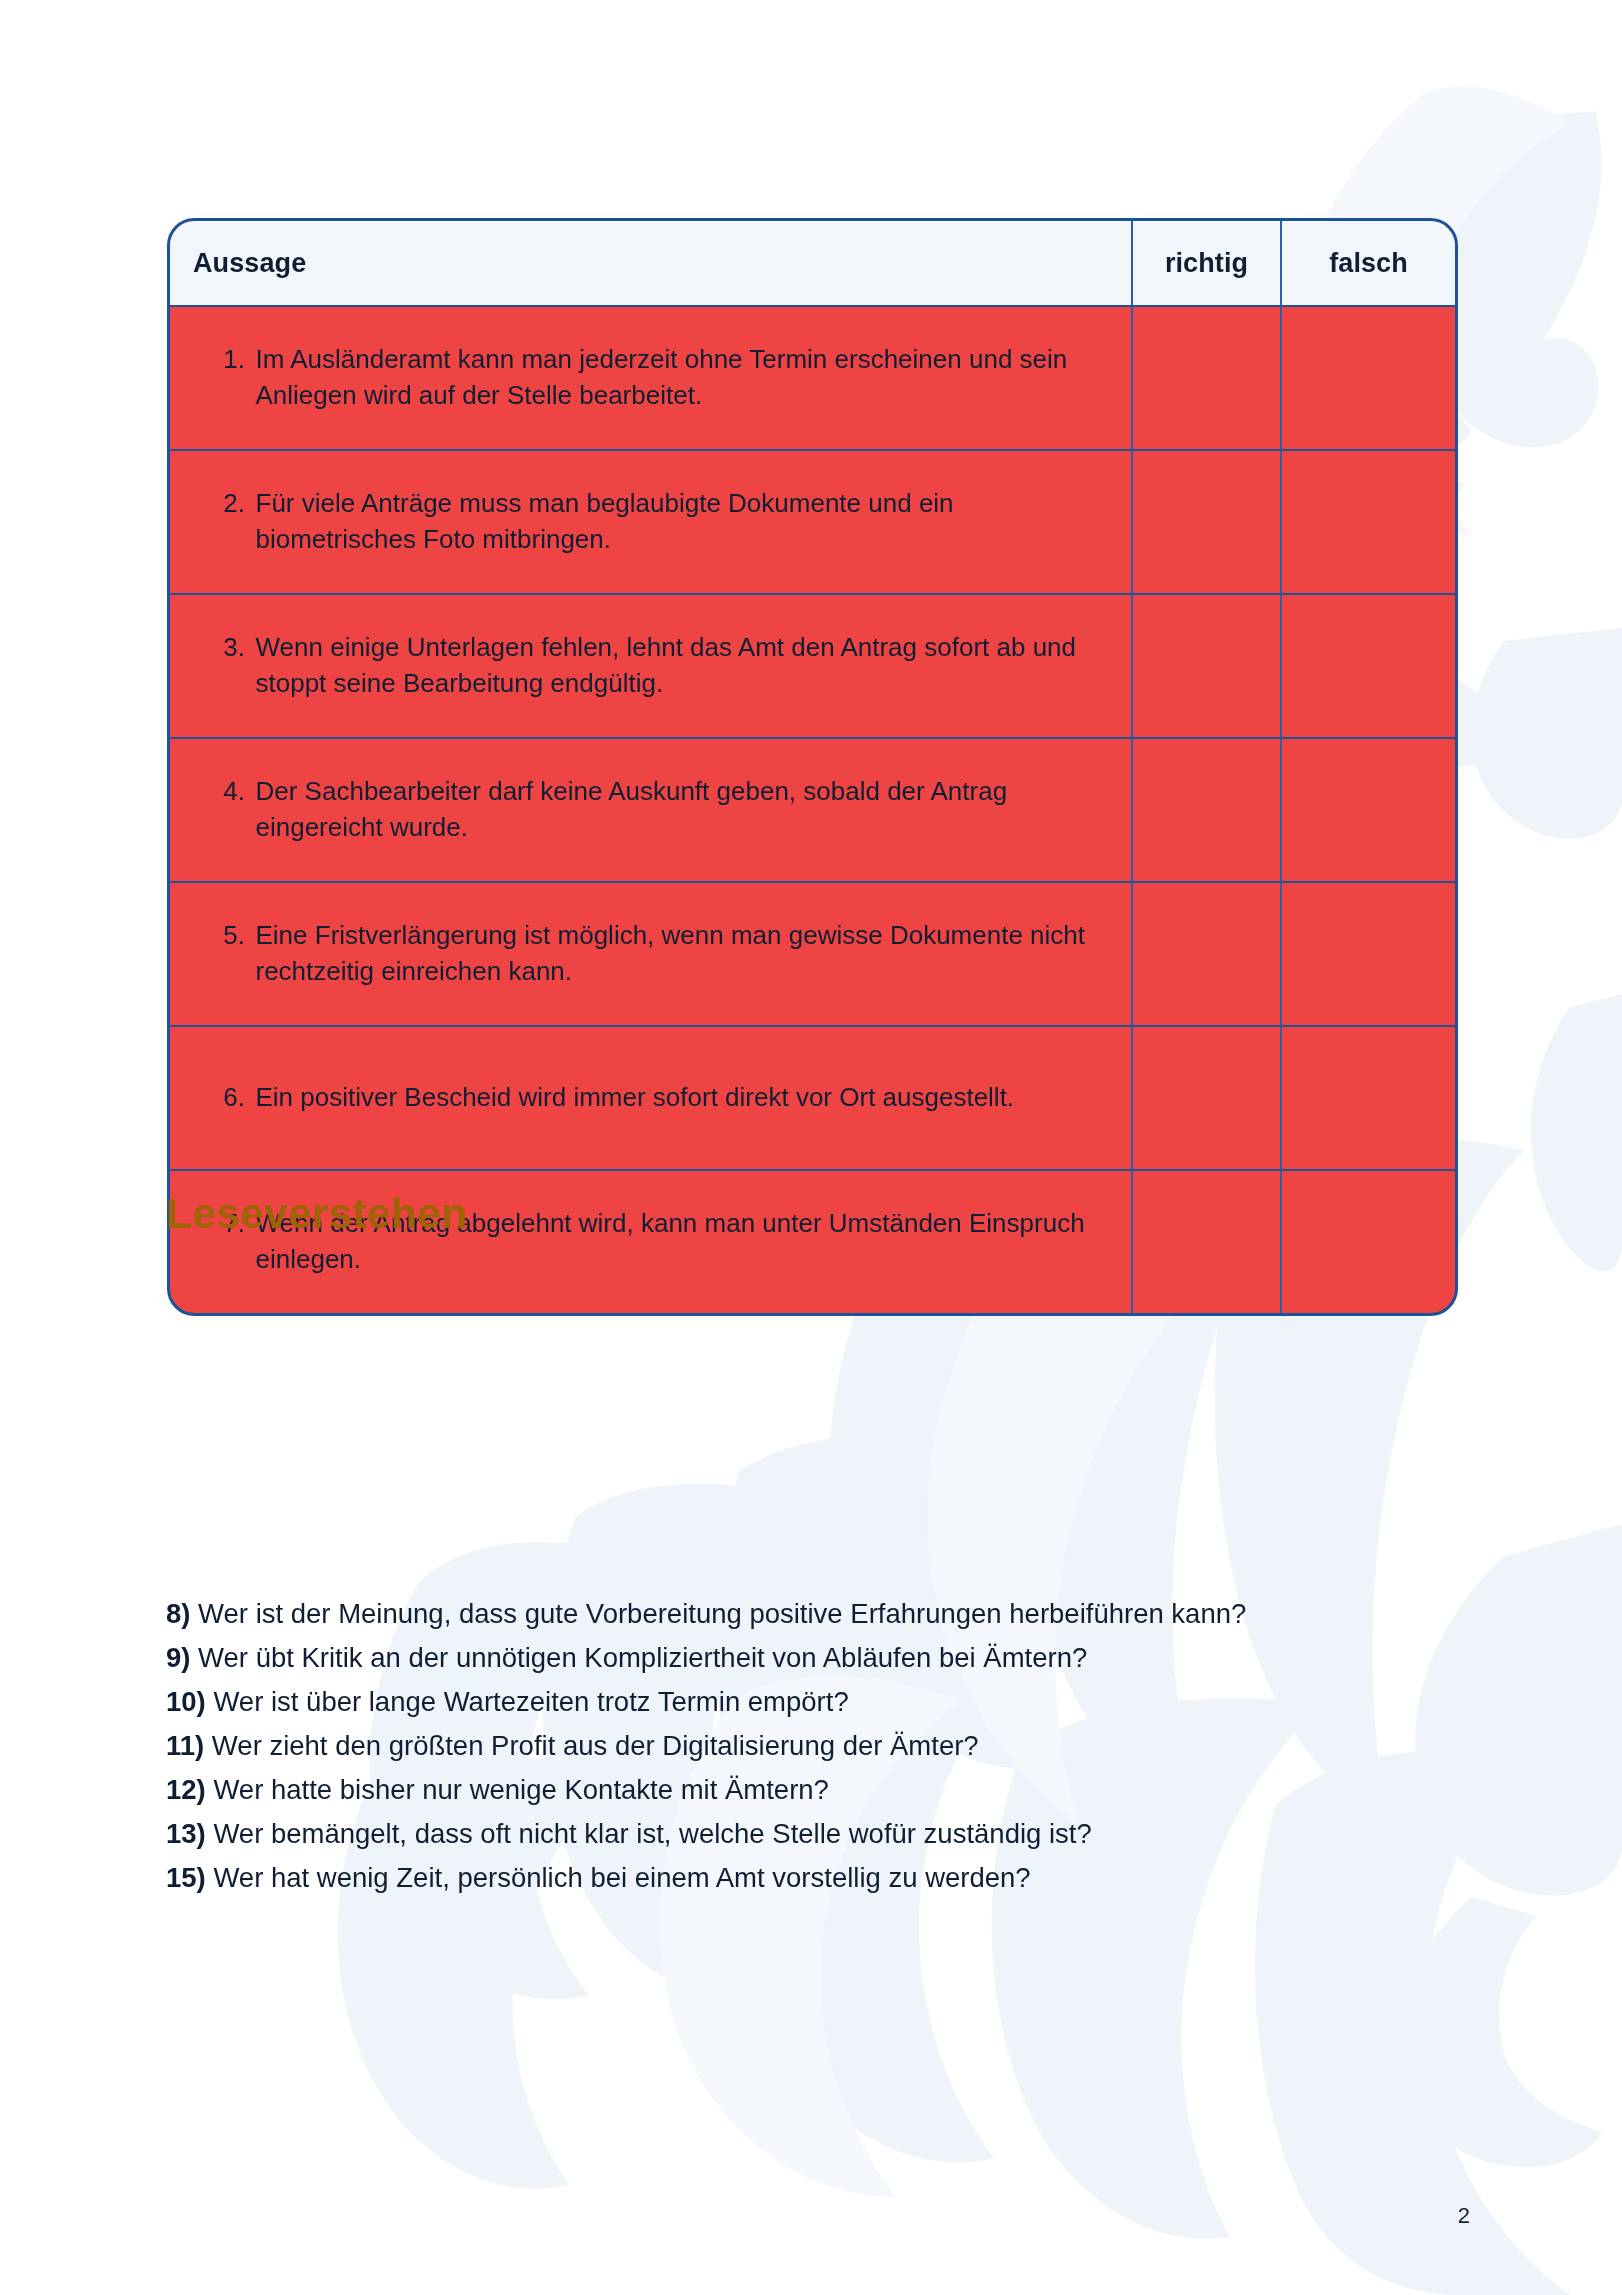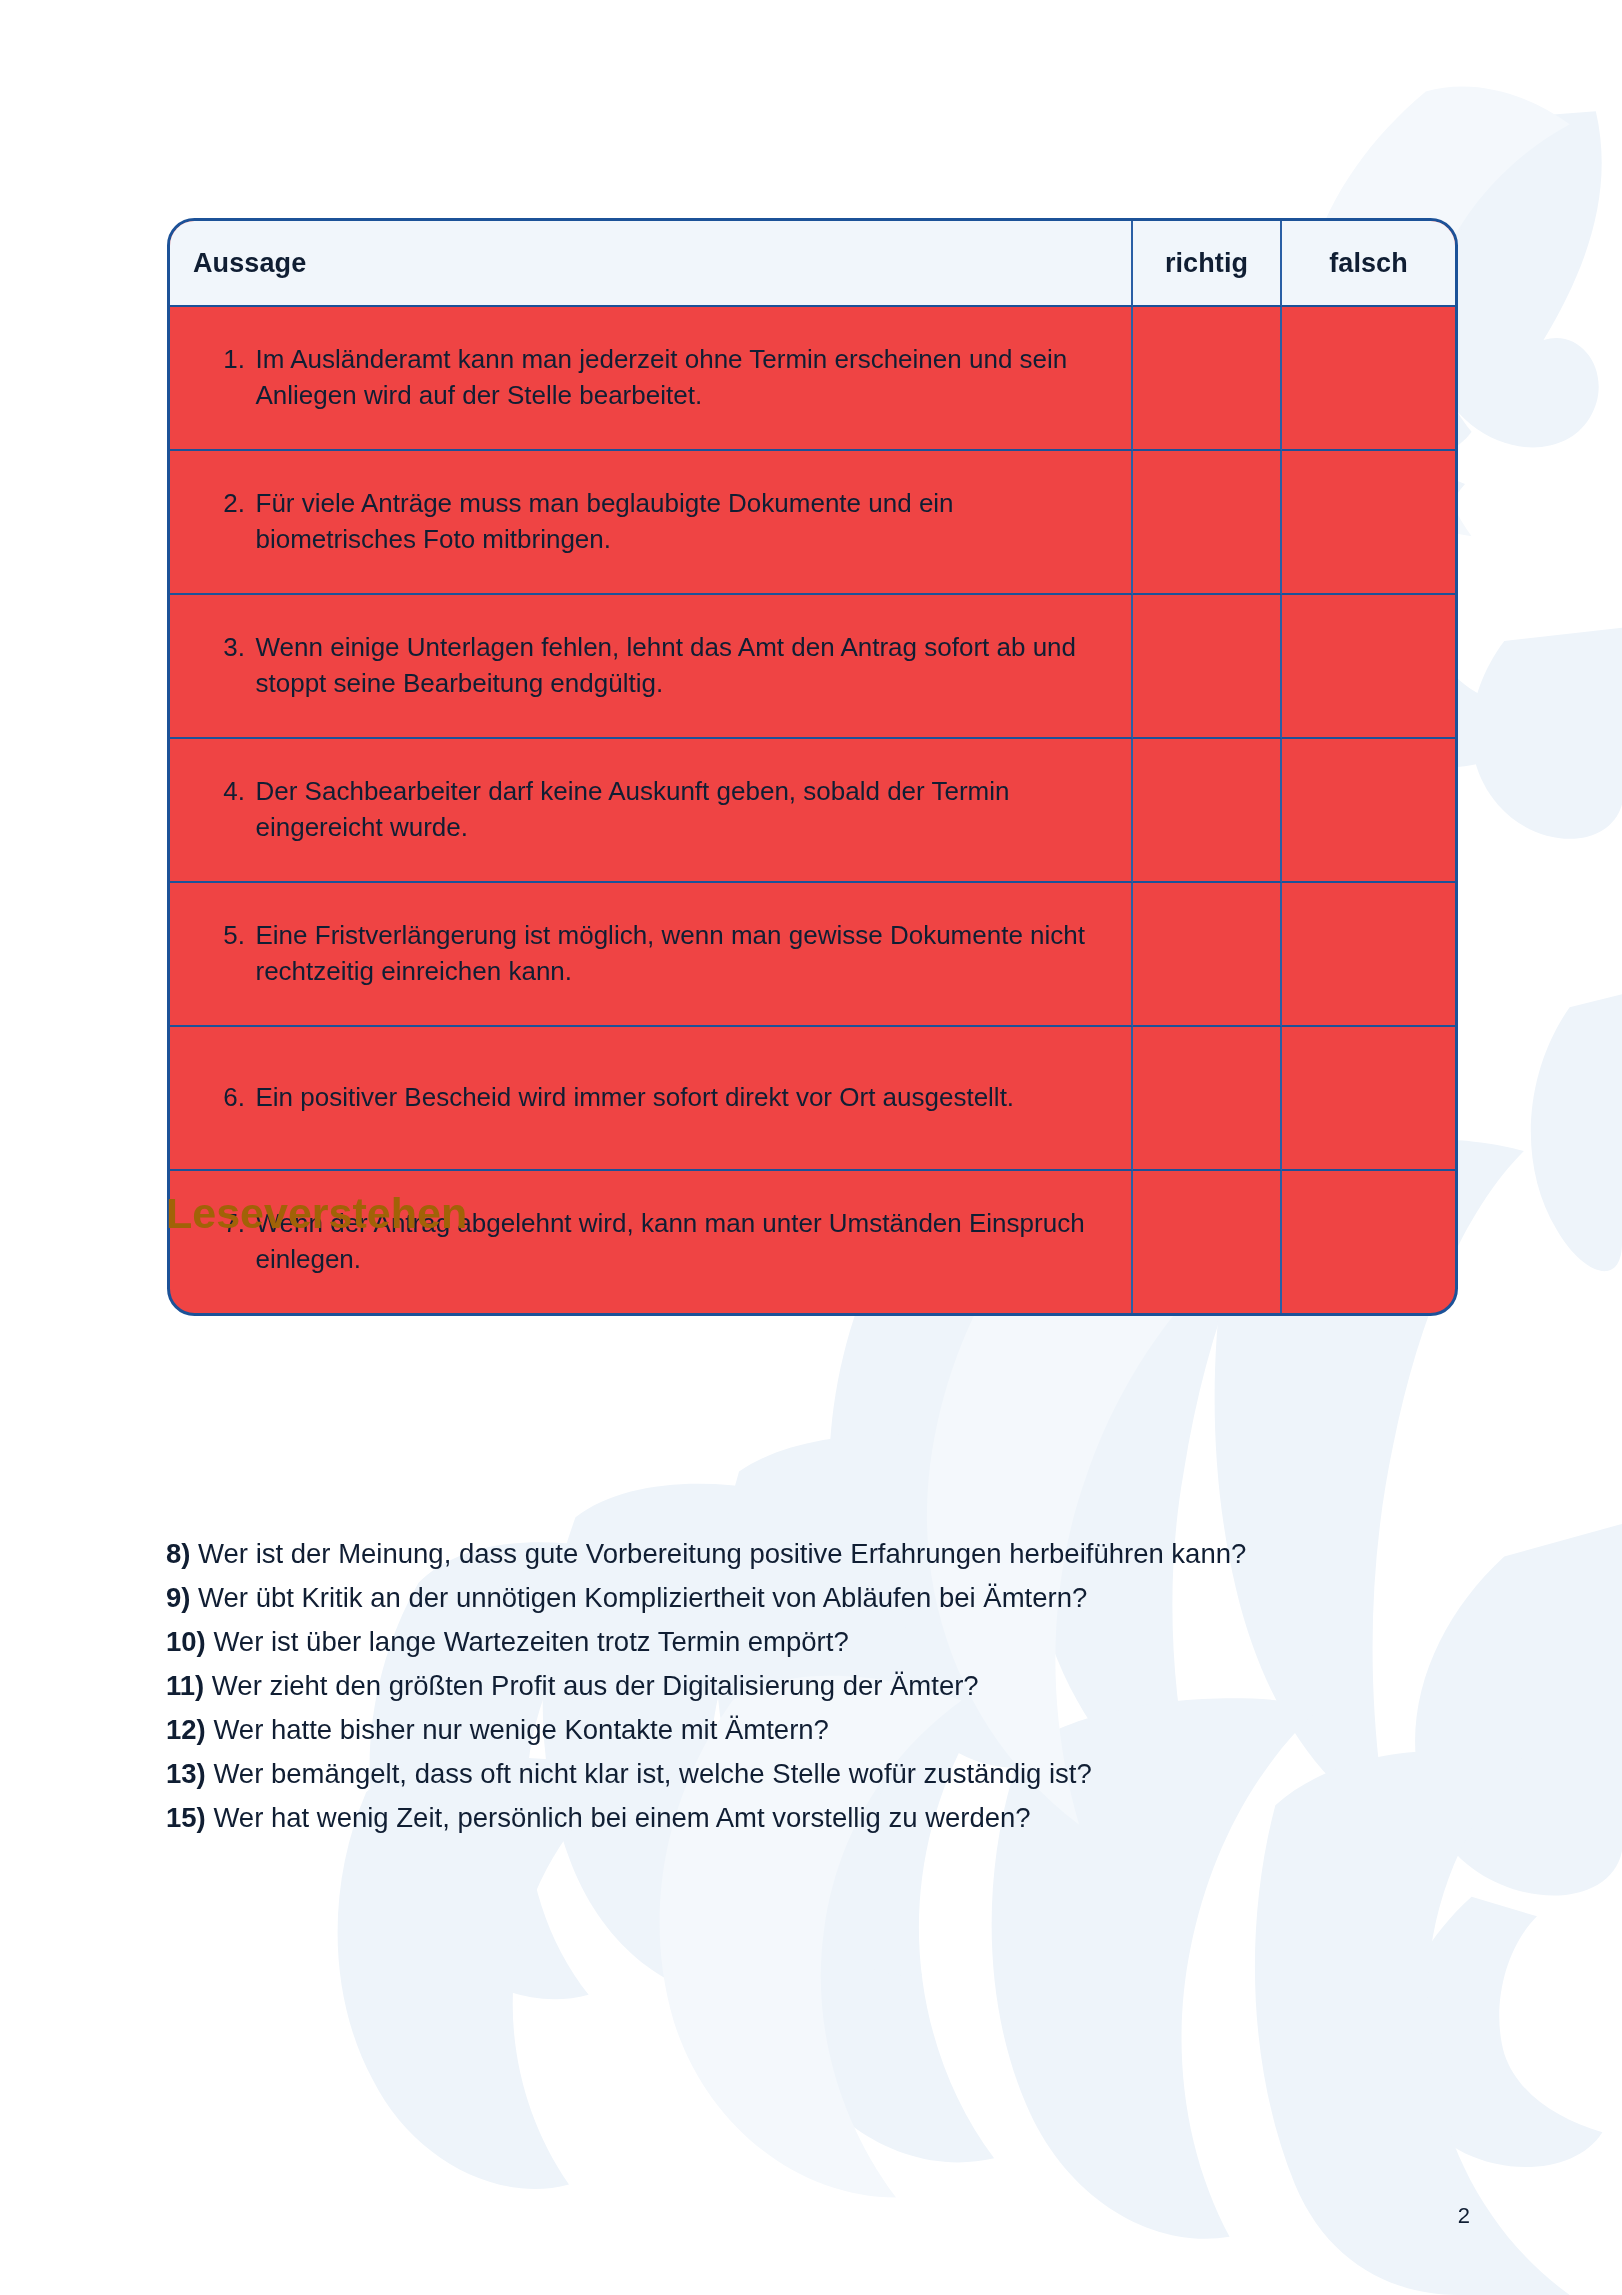--- a/index.html
+++ b/index.html
@@ -112,21 +112,21 @@
     width: 1269px;
     font-size: 27.5px;
     line-height: 1.60;
     z-index: 2;
   }
   .intro b { font-weight: bold; }
 
   .questions {
     position: absolute;
     left: 166px;
-    top: 1532px;
+    top: 1592px;
     width: 1302px;
     font-size: 27.5px;
     line-height: 1.60;
     z-index: 2;
   }
   .q-line { margin: 0 0 0 0; }
   .q-num { font-weight: bold; }
 
   
   .page-number {
@@ -209,21 +209,21 @@
                 <span class="st-text">Wenn einige Unterlagen fehlen, lehnt das Amt den Antrag sofort ab und stoppt seine Bearbeitung endgültig.</span>
               </div>
             </td>
             <td class="col-choice col-choice-richtig"></td>
             <td class="col-choice col-choice-falsch"></td>
           </tr>
           <tr>
             <td class="statement">
               <div class="st-row">
                 <span class="st-num">4.</span>
-                <span class="st-text">Der Sachbearbeiter darf keine Auskunft geben, sobald der Termin eingereicht wurde.</span>
+                <span class="st-text">Der Sachbearbeiter darf keine Auskunft geben, sobald der Antrag eingereicht wurde.</span>
               </div>
             </td>
             <td class="col-choice col-choice-richtig"></td>
             <td class="col-choice col-choice-falsch"></td>
           </tr>
           <tr>
             <td class="statement">
               <div class="st-row">
                 <span class="st-num">5.</span>
                 <span class="st-text">Eine Fristverlängerung ist möglich, wenn man gewisse Dokumente nicht rechtzeitig einreichen kann.</span>

